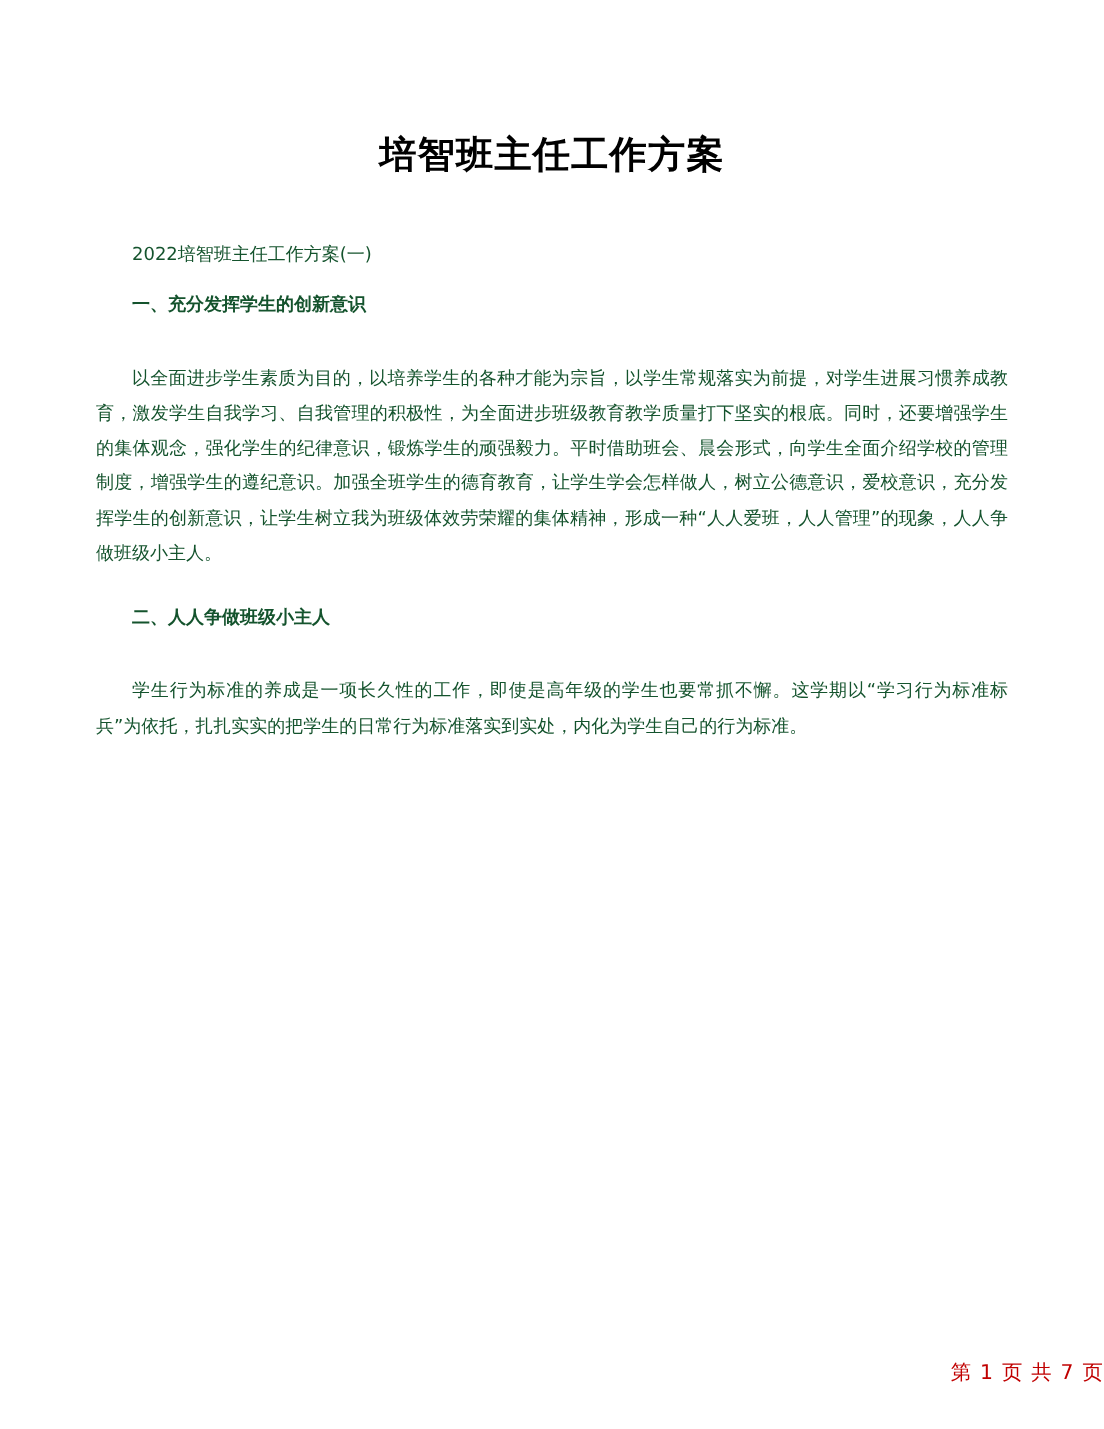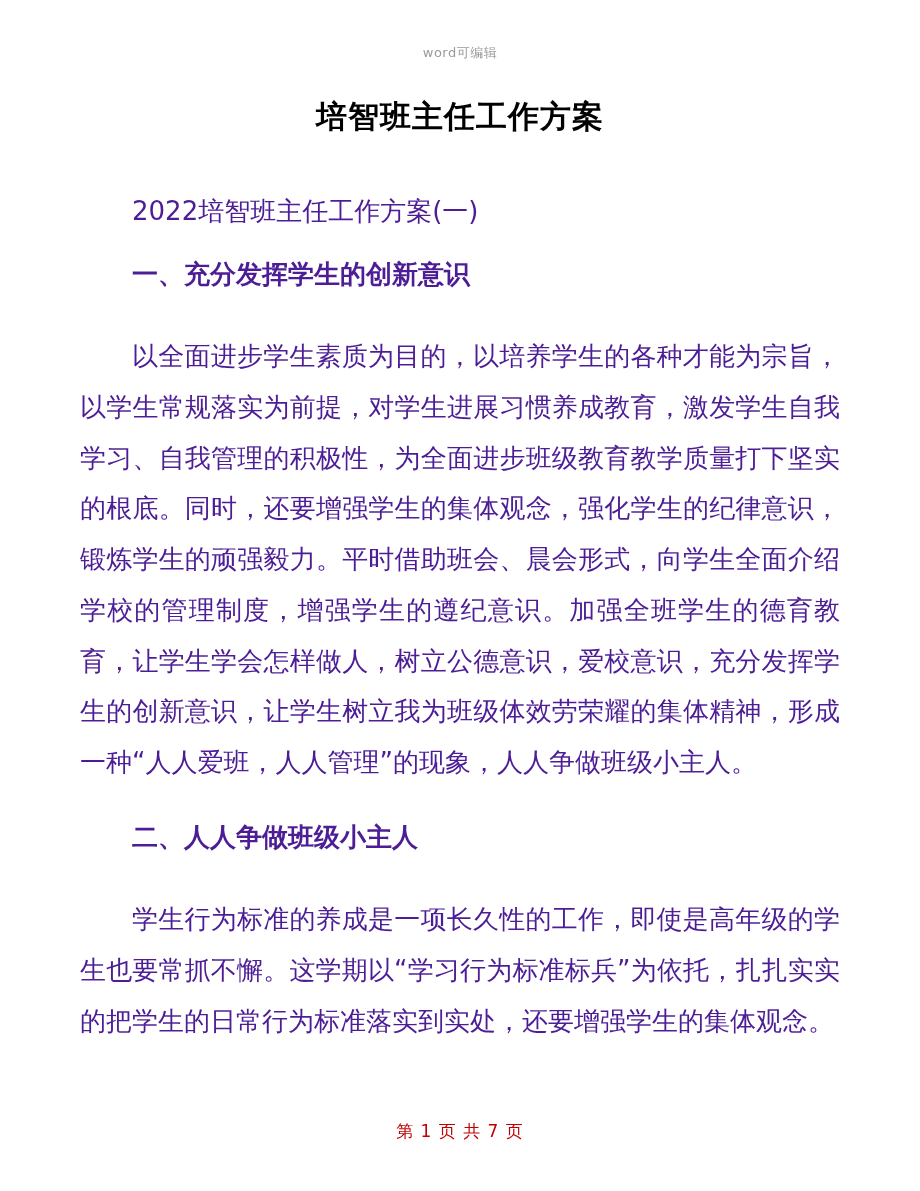--- a/index.html
+++ b/index.html
@@ -26,37 +26,37 @@
     top: 44px;
     left: 0;
     width: 920px;
     text-align: center;
     font-size: 13px;
     color: #9a9a9a;
     font-family: "DejaVu Sans", sans-serif;
     letter-spacing: 0.5px;
   }
   .doc-title {
-    margin: 0;
+    margin: 12px;
     padding-top: 96px;
     text-align: center;
     font-size: 31px;
     font-weight: bold;
     color: #000000;
     letter-spacing: 1px;
     font-family: "DejaVu Sans", sans-serif;
   }
   .body-area {
     margin-top: 48px;
   }
   p {
     margin: 0 0 4px 0;
-    font-size: 26px;
+    font-size: 15px;
     line-height: 1.95;
-    color: #4c1d95;
+    color: #14532d;
     font-family: "DejaVu Sans", sans-serif;
     text-align: justify;
     text-justify: inter-ideograph;
   }
   p.indent {
     text-indent: 2em;
     margin-top: 32px;
   }
   p.sub-head {
     text-indent: 2em;
@@ -67,48 +67,47 @@
   p.lead {
     text-indent: 2em;
     margin-bottom: 12px;
   }
   .spacer-sm { height: 10px; }
   .footer {
     position: absolute;
     left: 0;
     bottom: 48px;
     width: 920px;
-    text-align: center;
+    text-align: right;
     color: #c00000;
     font-size: 17px;
     font-family: "DejaVu Sans", sans-serif;
     letter-spacing: 1px;
   }
   .footer .num { font-weight: normal; }
 </style>
 </head>
 <body>
 
 <div class="page">
 
-  <div class="watermark">word可编辑</div>
 
   <h1 class="doc-title">培智班主任工作方案</h1>
 
   <div class="body-area">
 
     <p class="lead">2022培智班主任工作方案(一)</p>
 
     <p class="sub-head">一、充分发挥学生的创新意识</p>
     <p class="indent">以全面进步学生素质为目的，以培养学生的各种才能为宗旨，以学生常规落实为前提，对学生进展习惯养成教育，激发学生自我学习、自我管理的积极性，为全面进步班级教育教学质量打下坚实的根底。同时，还要增强学生的集体观念，强化学生的纪律意识，锻炼学生的顽强毅力。平时借助班会、晨会形式，向学生全面介绍学校的管理制度，增强学生的遵纪意识。加强全班学生的德育教育，让学生学会怎样做人，树立公德意识，爱校意识，充分发挥学生的创新意识，让学生树立我为班级体效劳荣耀的集体精神，形成一种“人人爱班，人人管理”的现象，人人争做班级小主人。</p>
 
     <div class="spacer-sm"></div>
 
     <p class="sub-head">二、人人争做班级小主人</p>
-    <p class="indent">学生行为标准的养成是一项长久性的工作，即使是高年级的学生也要常抓不懈。这学期以“学习行为标准标兵”为依托，扎扎实实的把学生的日常行为标准落实到实处，还要增强学生的集体观念。</p>
+    <p class="indent">学生行为标准的养成是一项长久性的工作，即使是高年级的学生也要常抓不懈。这学期以“学习行为标准标兵”为依托，扎扎实实的把学生的日常行为标准落实到实处，内化为学生自己的行为标准。</p>
 
   </div>
 
   <div class="footer">
     <span>第</span>
     <span class="num">1</span>
     <span>页 共</span>
     <span class="num">7</span>
     <span>页</span>
   </div>

